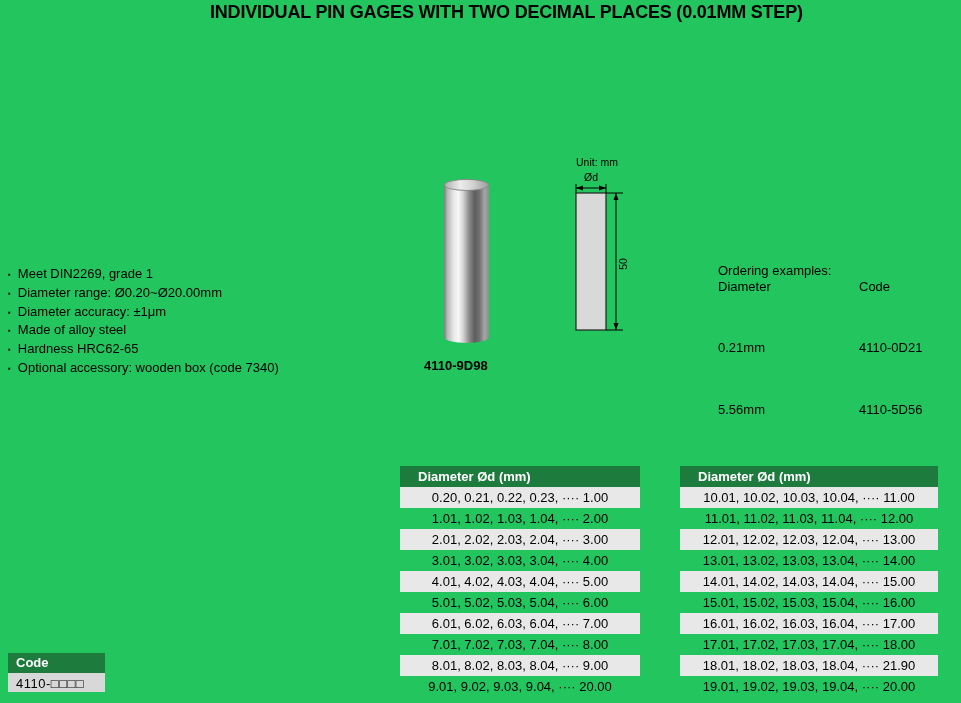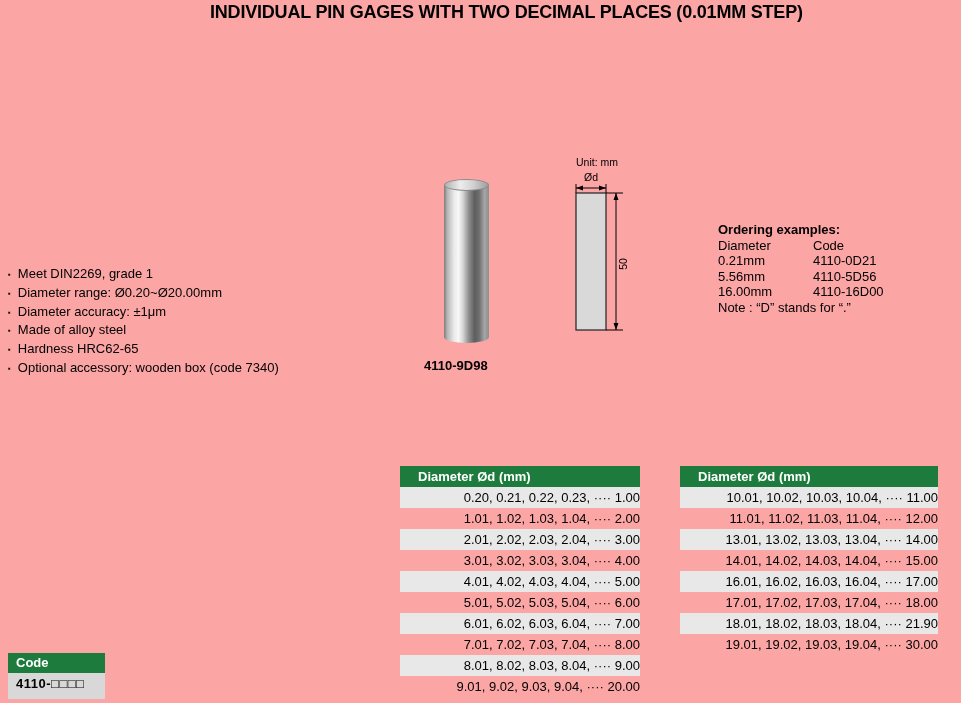--- a/index.html
+++ b/index.html
@@ -2,21 +2,21 @@
 <html style="--header-green: #1e7b3e; --row-alt: #e8e8e8; --code-value-bg: #d8d8d8;"><head>
 <meta charset="utf-8">
 <style>
   :root{
     --header-green:#1e7b3e;
     --row-alt:#e8e8e8;
     --code-value-bg:#d8d8d8;
   }
   html,body{margin:0;padding:0;background:#fff;}
   body{font-family:"Liberation Sans", sans-serif;color:#000;}
-  .page{position:relative;width:961px;height:703px;background:#fca5a5;overflow:hidden;}
+  .page{position:relative;width:961px;height:703px;background:#22c55e;overflow:hidden;}
 
   .title{position:absolute;left:210px;top:2px;font-size:18px;font-weight:bold;white-space:nowrap;letter-spacing:-0.2px;}
 
   
   .features{position:absolute;left:8px;top:266px;font-size:13px;}
   .feature{display:flex;align-items:baseline;line-height:16.8px;white-space:nowrap;}
   .bullet{font-size:8px;margin-right:7px;position:relative;top:-1px;color:#111;}
   .bold{font-weight:normal;}
 
   
@@ -30,32 +30,32 @@
   .pin-caption{position:absolute;left:424px;top:358px;width:86px;font-weight:bold;font-size:13px;}
 
   
   .drawing{position:absolute;left:548px;top:155px;}
   .drawing text{font-family:"Liberation Sans", sans-serif;font-size:10.5px;fill:#000;}
   .drawing .dline{stroke:#000;stroke-width:1;}
   .drawing .drect{fill:#d9d9d9;stroke:#222;stroke-width:1.2;}
 
   
   .ordering{position:absolute;left:718px;top:222px;font-size:13px;line-height:15.5px;white-space:nowrap;}
-  .ord-title{font-weight:bold;}
-  .ord-grid{display:grid;grid-template-columns:95px auto;}
+  .ord-title{font-weight:normal;margin-top:41px;}
+  .ord-grid{display:grid;grid-template-columns:95px auto;gap:46px;}
 
   
   .code-block{position:absolute;left:8px;top:653px;width:97px;font-size:13px;}
   .code-header{background:var(--header-green);color:#fff;font-weight:bold;height:20px;line-height:20px;padding-left:8px;}
-  .code-value{background:var(--code-value-bg);font-weight:bold;height:26px;line-height:21px;padding-left:8px;letter-spacing:0.5px;}
+  .code-value{background:var(--code-value-bg);font-weight:normal;height:19px;line-height:21px;padding-left:8px;letter-spacing:0.5px;}
 
   
   .dtable{position:absolute;top:466px;font-size:13px;}
   .dt-header{background:var(--header-green);color:#fff;font-weight:bold;height:21px;line-height:21px;padding-left:18px;}
-  .dt-row{height:21px;line-height:21px;text-align:right;white-space:nowrap;}
+  .dt-row{height:21px;line-height:21px;text-align:center;white-space:nowrap;}
   .dtable .dt-row:nth-child(even){background:var(--row-alt);}
   .t1{left:400px;width:240px;}
   .t2{left:680px;width:258px;}
 </style>
 </head>
 <body>
 
 <div class="page">
 
   <div class="title">INDIVIDUAL PIN GAGES WITH TWO DECIMAL PLACES (0.01MM STEP)</div>
@@ -146,21 +146,23 @@
     <div class="dt-row">6.01, 6.02, 6.03, 6.04, ···· 7.00</div>
     <div class="dt-row">7.01, 7.02, 7.03, 7.04, ···· 8.00</div>
     <div class="dt-row">8.01, 8.02, 8.03, 8.04, ···· 9.00</div>
     <div class="dt-row">9.01, 9.02, 9.03, 9.04, ···· 20.00</div>
   </div>
 
   <div class="dtable t2">
     <div class="dt-header">Diameter Ød (mm)</div>
     <div class="dt-row">10.01, 10.02, 10.03, 10.04, ···· 11.00</div>
     <div class="dt-row">11.01, 11.02, 11.03, 11.04, ···· 12.00</div>
+    <div class="dt-row">12.01, 12.02, 12.03, 12.04, ···· 13.00</div>
     <div class="dt-row">13.01, 13.02, 13.03, 13.04, ···· 14.00</div>
     <div class="dt-row">14.01, 14.02, 14.03, 14.04, ···· 15.00</div>
+    <div class="dt-row">15.01, 15.02, 15.03, 15.04, ···· 16.00</div>
     <div class="dt-row">16.01, 16.02, 16.03, 16.04, ···· 17.00</div>
     <div class="dt-row">17.01, 17.02, 17.03, 17.04, ···· 18.00</div>
     <div class="dt-row">18.01, 18.02, 18.03, 18.04, ···· 21.90</div>
-    <div class="dt-row">19.01, 19.02, 19.03, 19.04, ···· 30.00</div>
+    <div class="dt-row">19.01, 19.02, 19.03, 19.04, ···· 20.00</div>
   </div>
 
 </div>
 
 </body></html>

